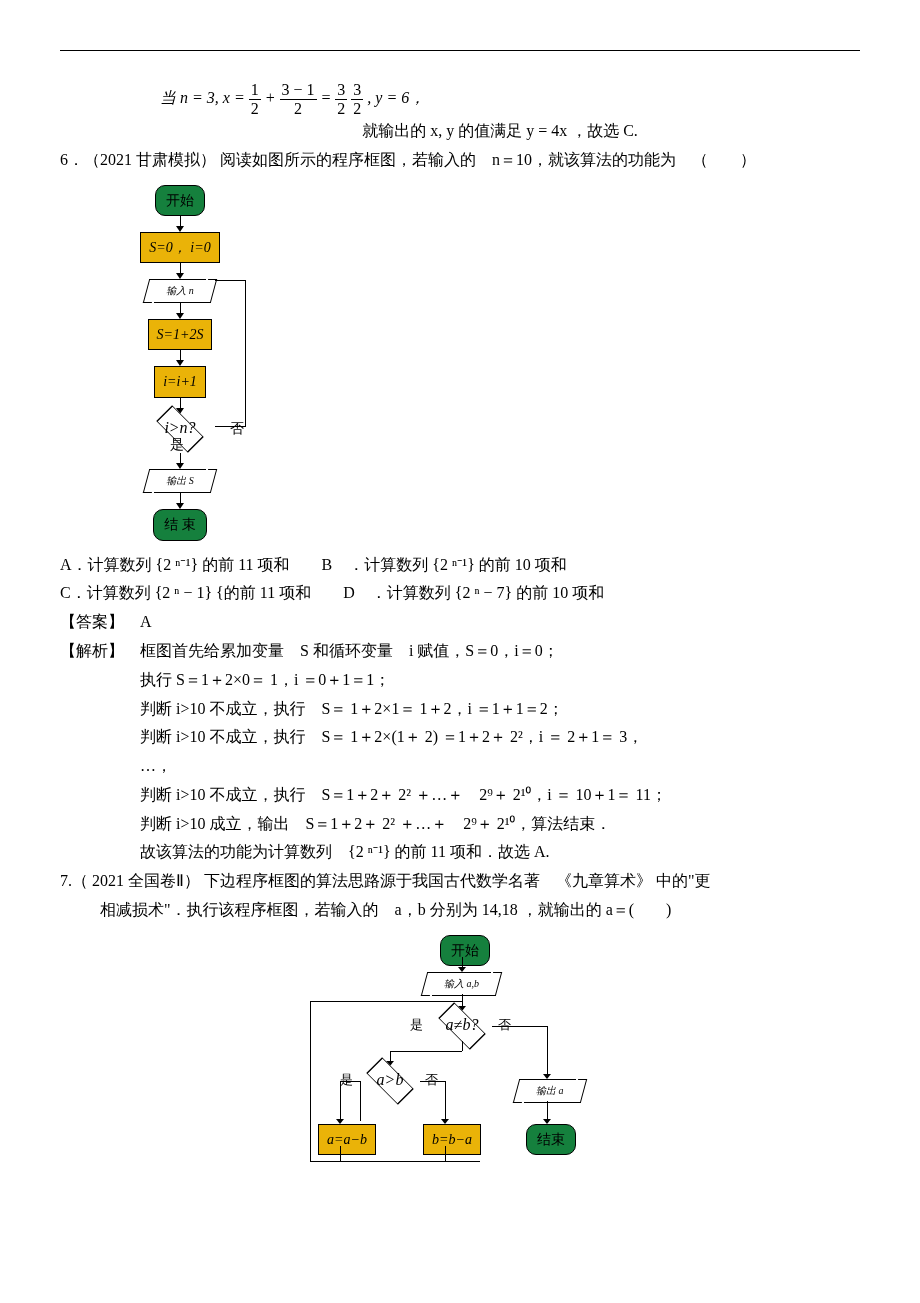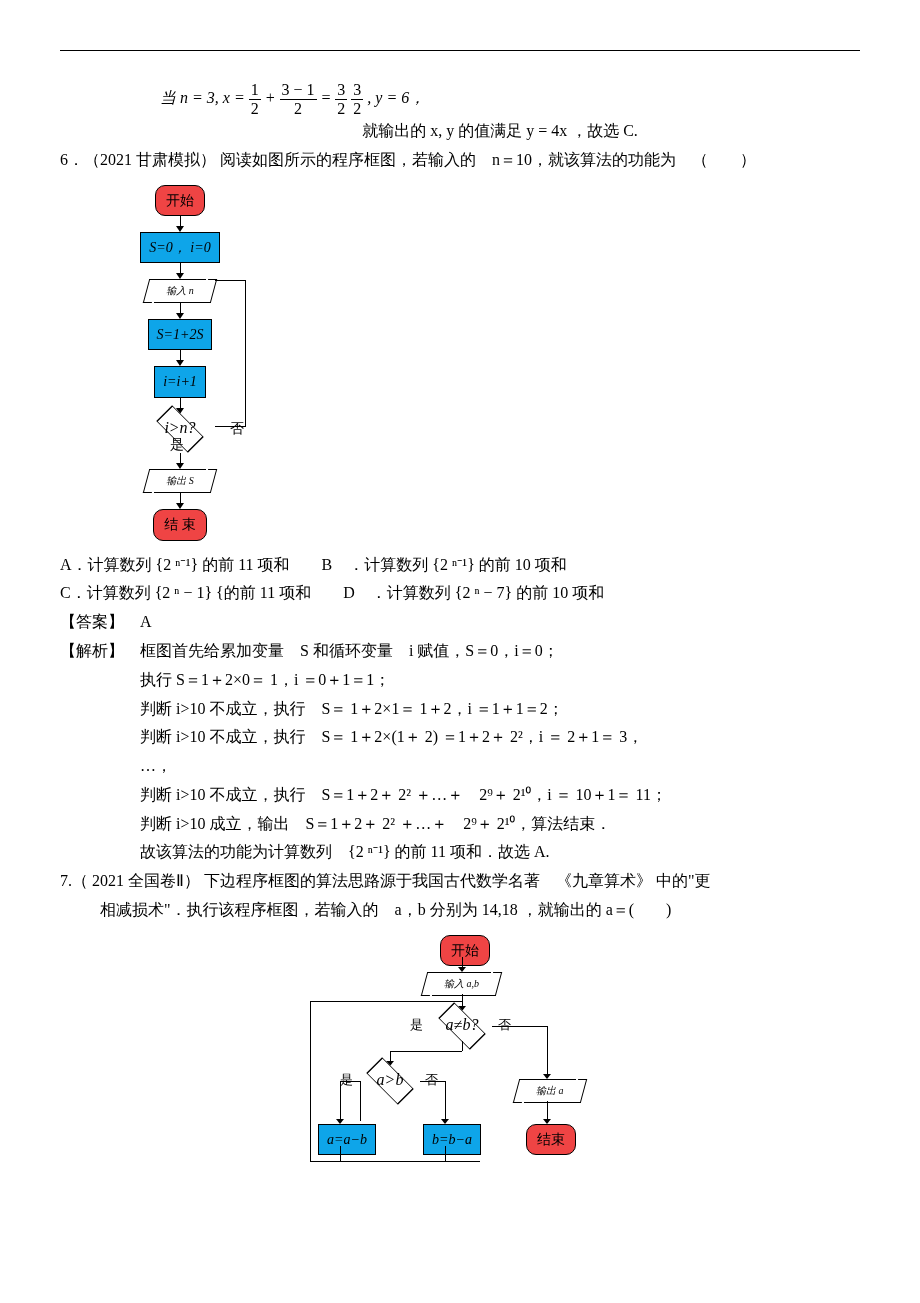--- a/index.html
+++ b/index.html
@@ -19,32 +19,32 @@
   }
   .indent1 { padding-left: 100px; }
   .indent2 { padding-left: 80px; text-align: center; }
   .q-block { margin-top: 0; }
   .flowchart1 { margin: 10px 0 10px 60px; }
   .fc-box {
     border: 1px solid #000;
     padding: 2px 8px;
     font-size: 14px;
     text-align: center;
-    background: #0ea5e9;
+    background: #eab308;
     display: inline-block;
     font-style: italic;
     font-family: "Times New Roman", serif;
   }
   .fc-rounded {
     border: 1px solid #000;
     border-radius: 10px;
     padding: 2px 10px;
     font-size: 14px;
     text-align: center;
-    background: #ef4444;
+    background: #15803d;
     display: inline-block;
   }
   .fc-para {
     display: inline-block;
     padding: 2px 12px;
     font-size: 10px;
     position: relative;
     font-style: italic;
     font-family: "Times New Roman", serif;
     border-top: 1px solid #000;

